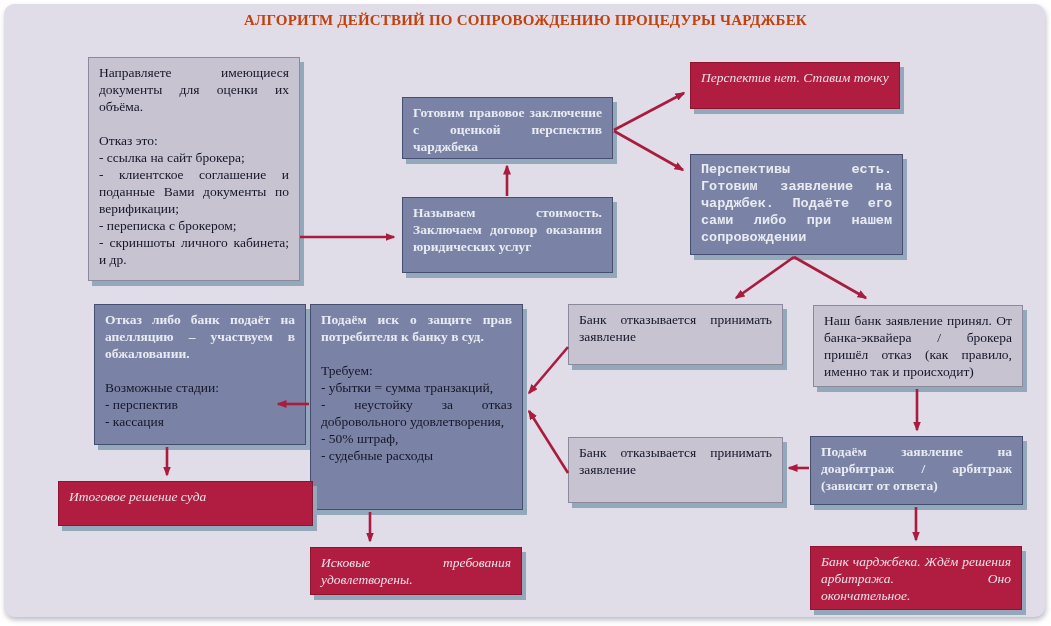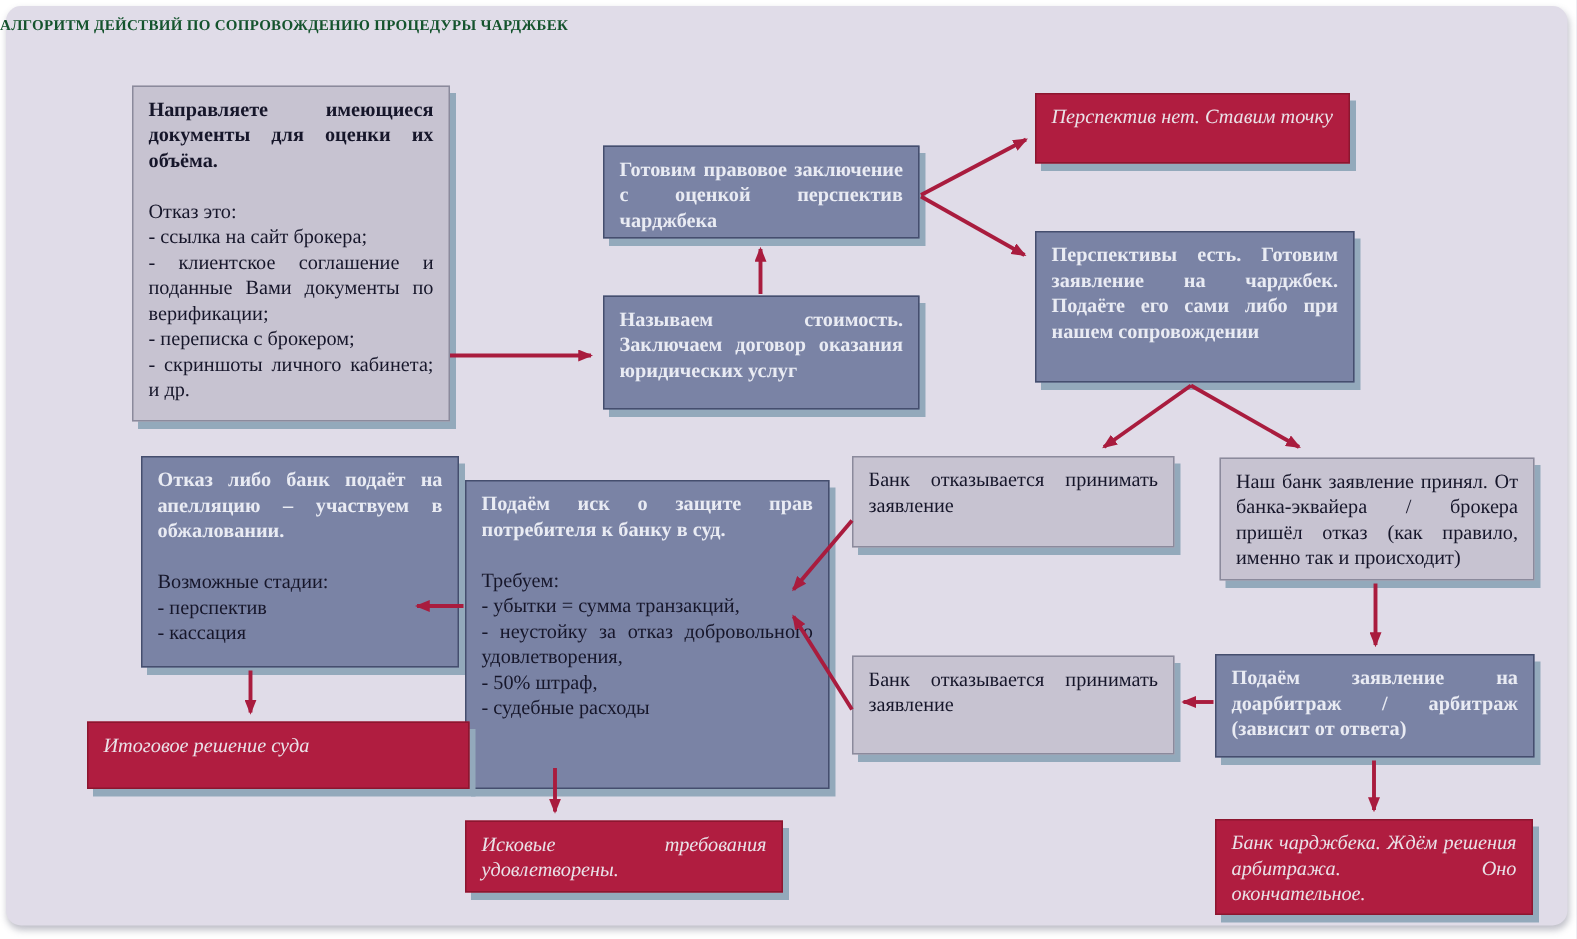--- a/index.html
+++ b/index.html
@@ -9,21 +9,21 @@
     font-family:"Liberation Serif", serif;
     overflow:hidden;
   }
   .slide{
     position:absolute;left:4px;top:4px;width:1041px;height:613px;
     background:#e0dce8;border-radius:10px;
     box-shadow:1px 3px 5px rgba(110,110,130,.45);
   }
   .title{
     position:absolute;left:0;top:12px;width:100%;
-    font-weight:bold;font-size:10px;color:#14532d;
+    text-align:center;font-weight:bold;font-size:15px;color:#c2410c;
     letter-spacing:.2px;
   }
   .box{
     position:absolute;box-sizing:border-box;
     padding:6px 10px;
     font-size:13.5px;line-height:17px;
     box-shadow:4px 5px 0 #93a9bb;
   }
   .box p{margin:0;text-align:justify;}
   .box .gap{height:17px;}
@@ -34,21 +34,21 @@
   .blue .dark{color:#16162a;font-weight:normal;}
   .light{
     background:#c7c3d1;border:1.4px solid #8b8a9c;
     color:#16162a;
   }
   .crimson{
     background:#b01d40;border:1.6px solid #8c162f;
     color:#eae2e8;
     font-style:italic;
   }
-  .bold{font-weight:bold;}
+  .bold{font-weight:normal;}
   svg.arrows{position:absolute;left:0;top:0;pointer-events:none;}
 </style>
 </head>
 <body>
 
 <div class="slide"></div>
 
 <div class="title">АЛГОРИТМ ДЕЙСТВИЙ ПО СОПРОВОЖДЕНИЮ ПРОЦЕДУРЫ ЧАРДЖБЕК</div>
 
 <div class="box light" style="left:88px;top:57px;width:212px;height:224px;">
@@ -66,41 +66,41 @@
 </div>
 
 <div class="box blue" style="left:402px;top:197px;width:211px;height:76px;">
   <p>Называем стоимость. Заключаем договор оказания юридических услуг</p>
 </div>
 
 <div class="box crimson" style="left:690px;top:62px;width:210px;height:47px;">
   <p>Перспектив нет. Ставим точку</p>
 </div>
 
-<div class="box blue" style="left:690px;top:154px;width:213px;height:101px;">
+<div class="box blue" style="left:690px;top:154px;width:213px;height:101px;font-family:Liberation Mono, monospace;">
   <p>Перспективы есть. Готовим заявление на чарджбек. Подаёте его сами либо при нашем сопровождении</p>
 </div>
 
 <div class="box light" style="left:568px;top:304px;width:215px;height:61px;">
   <p>Банк отказывается принимать заявление</p>
 </div>
 
 <div class="box light" style="left:813px;top:305px;width:210px;height:82px;">
   <p>Наш банк заявление принял. От банка-эквайера / брокера пришёл отказ (как правило, именно так и происходит)</p>
 </div>
 
 <div class="box blue" style="left:810px;top:436px;width:213px;height:69px;">
   <p>Подаём заявление на доарбитраж / арбитраж (зависит от ответа)</p>
 </div>
 
 <div class="box crimson" style="left:810px;top:546px;width:212px;height:64px;">
   <p>Банк чарджбека. Ждём решения арбитража. Оно окончательное.</p>
 </div>
 
-<div class="box blue" style="left:310px;top:320px;width:243px;height:206px;">
+<div class="box blue" style="left:310px;top:304px;width:213px;height:206px;">
   <p>Подаём иск о защите прав потребителя к банку в суд.</p>
   <div class="gap"></div>
   <p class="dark">Требуем:</p>
   <p class="dark">- убытки = сумма транзакций,</p>
   <p class="dark">- неустойку за отказ добровольного удовлетворения,</p>
   <p class="dark">- 50% штраф,</p>
   <p class="dark">- судебные расходы</p>
 </div>
 
 <div class="box light" style="left:568px;top:437px;width:215px;height:66px;">

